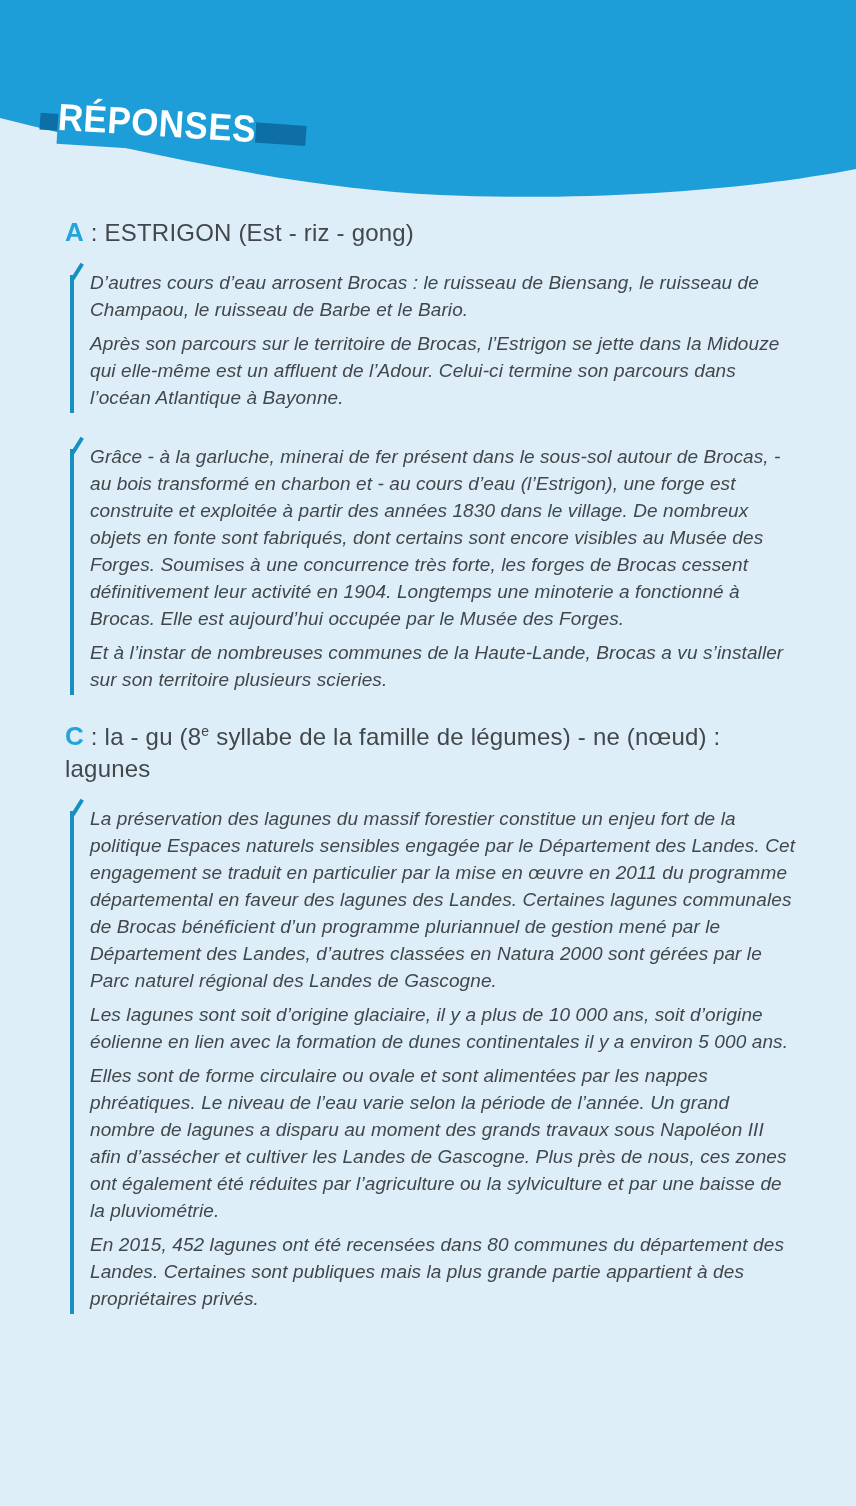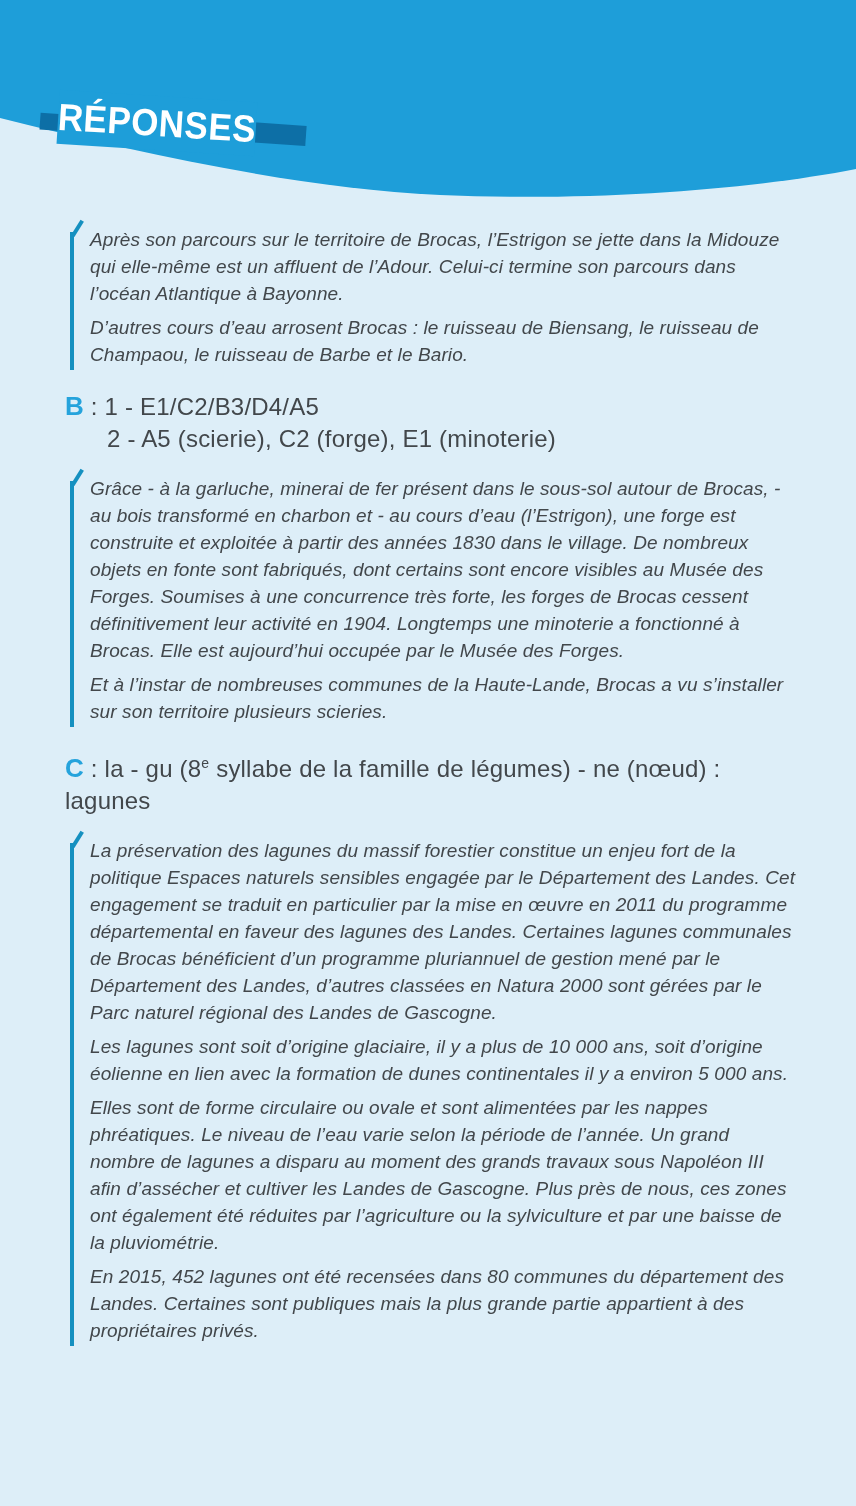--- a/index.html
+++ b/index.html
@@ -74,33 +74,30 @@
     <div class="logo-tail right"></div>
     <div class="logo-box" style="background:#1e9ed9;">
       <span class="logo-text">RÉPONSES</span>
     </div>
   </div>
 </div>
 
 <div class="content">
 
   <div class="sec">
+    <h2><span class="letter">A</span><span> : </span><span>ESTRIGON (Est - riz - gong)</span></h2>
     <div class="quote">
       <div class="border-tip"></div>
       <div class="border-line"></div>
+      <p>D’autres cours d’eau arrosent Brocas : le ruisseau de Biensang, le ruisseau de Champaou, le ruisseau de Barbe et le Bario.</p>
       <p>Après son parcours sur le territoire de Brocas, l’Estrigon se jette dans la Midouze qui elle-même est un affluent de l’Adour. Celui-ci termine son parcours dans l’océan Atlantique à Bayonne.</p>
-      <p>D’autres cours d’eau arrosent Brocas : le ruisseau de Biensang, le ruisseau de Champaou, le ruisseau de Barbe et le Bario.</p>
     </div>
   </div>
 
   <div class="sec">
-    <h2>
-      <div><span class="letter">B</span><span> : </span><span>1 - E1/C2/B3/D4/A5</span></div>
-      <div class="indent2">2 - A5 (scierie), C2 (forge), E1 (minoterie)</div>
-    </h2>
     <div class="quote">
       <div class="border-tip"></div>
       <div class="border-line"></div>
       <p>Grâce - à la garluche, minerai de fer présent dans le sous-sol autour de Brocas, - au bois transformé en charbon et - au cours d’eau (l’Estrigon), une forge est construite et exploitée à partir des années 1830 dans le village. De nombreux objets en fonte sont fabriqués, dont certains sont encore visibles au Musée des Forges. Soumises à une concurrence très forte, les forges de Brocas cessent définitivement leur activité en 1904. Longtemps une minoterie a fonctionné à Brocas. Elle est aujourd’hui occupée par le Musée des Forges.</p>
       <p>Et à l’instar de nombreuses communes de la Haute-Lande, Brocas a vu s’installer sur son territoire plusieurs scieries.</p>
     </div>
   </div>
 
   <div class="sec">
     <h2><span class="letter">C</span><span> : </span><span>la - gu (8</span><sup>e</sup><span> syllabe de la famille de légumes) - ne (nœud) : lagunes</span></h2>

